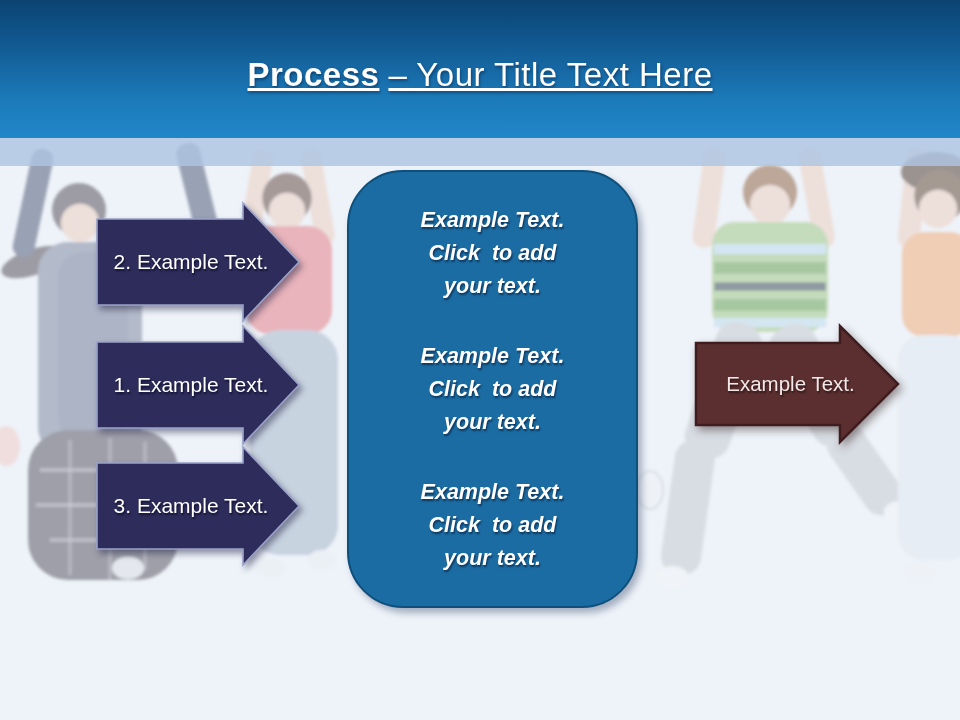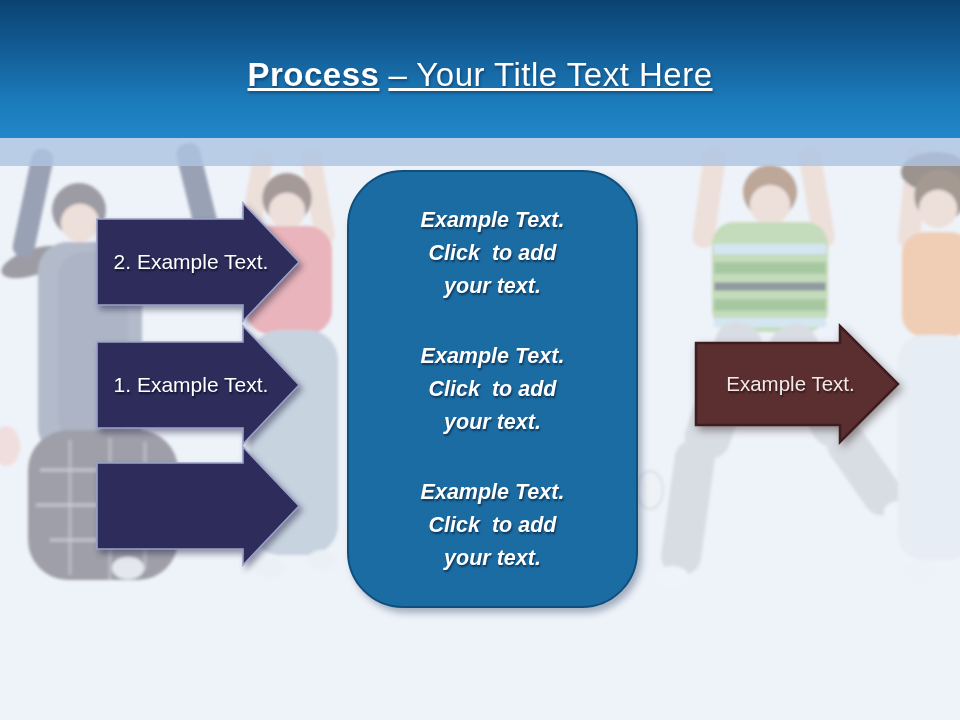--- a/index.html
+++ b/index.html
@@ -156,20 +156,21 @@
     <svg viewBox="0 0 204 120" preserveAspectRatio="none">
       <polygon points="1,17 147,17 147,1 203,60 147,119 147,103 1,103"></polygon>
     </svg>
     <span class="step-label">1. Example Text.</span>
   </div>
 
   <div class="step step-3">
     <svg viewBox="0 0 204 120" preserveAspectRatio="none">
       <polygon points="1,17 147,17 147,1 203,60 147,119 147,103 1,103"></polygon>
     </svg>
+    <span class="step-label">3. Example Text.</span>
   </div>
 
   <div class="panel">
     <p class="panel-text">Example Text.
 Click  to add
 your text.</p>
     <p class="panel-text">Example Text.
 Click  to add
 your text.</p>
     <p class="panel-text">Example Text.

